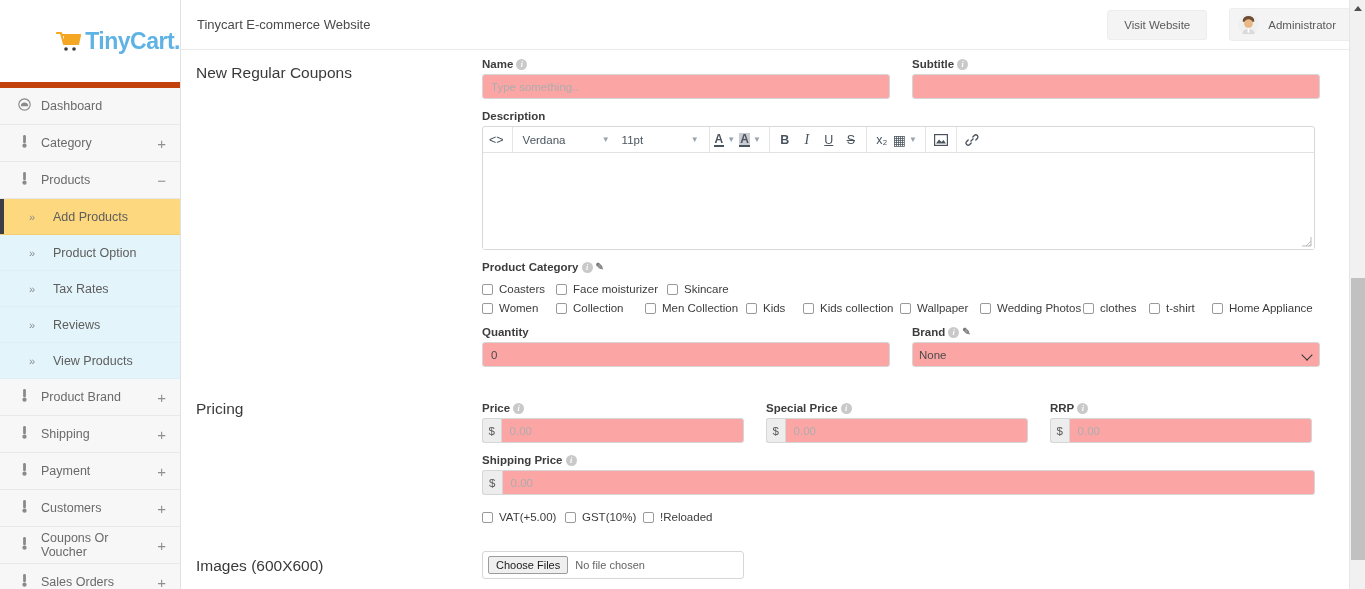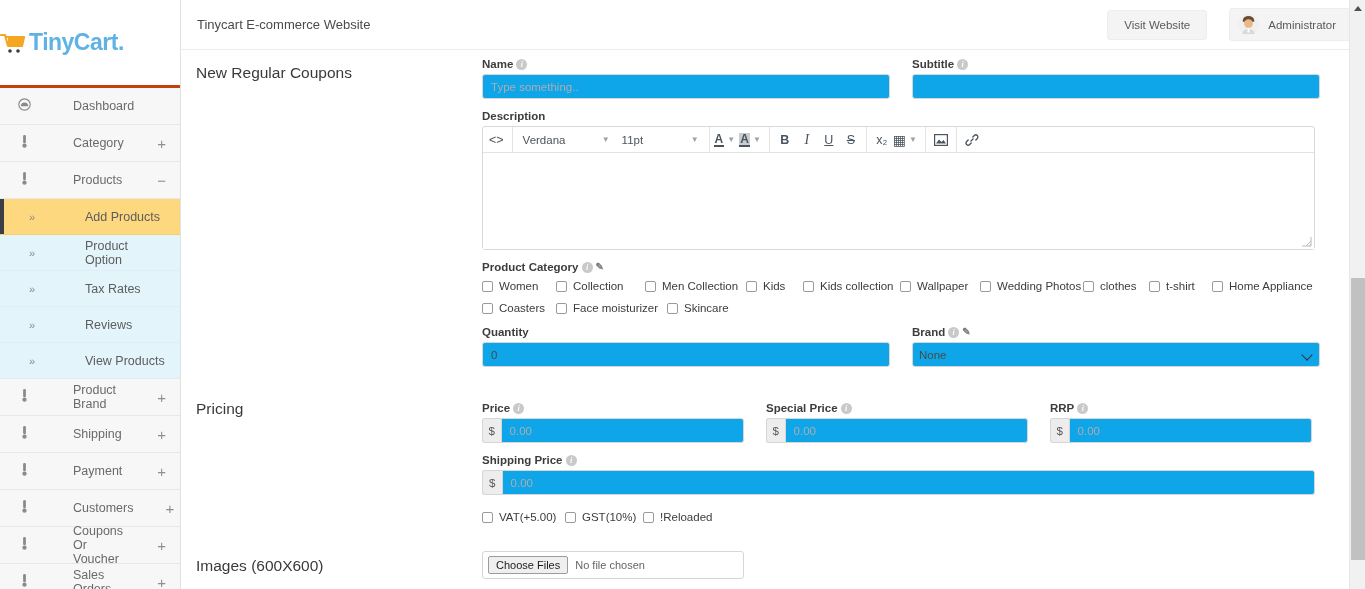--- a/index.html
+++ b/index.html
@@ -19,41 +19,40 @@
   .sidebar {
     width: 181px; height: 589px;
     background: #f7f7f7;
     border-right: 1px solid #e2e2e2;
     flex: 0 0 181px;
     overflow: hidden;
   }
   .brand {
     height: 88px;
     background: #ffffff;
-    display: flex; align-items: center; justify-content: flex-start;
-    border-bottom: 3px solid #c2410c;
+    display: flex; align-items: center; justify-content: flex-end;
+    border-bottom: 6px solid #c2410c;
   }
   .brand-inner { display: flex; align-items: center; gap: 3px; }
   .cart-icon { width: 26px; height: 20px; position: relative; display:block; }
   .brand-text {
     font-size: 23px; font-weight: bold; letter-spacing: -0.5px;
     color: #5eb3e4;
   }
   .nav { list-style: none; margin: 0; padding: 0; }
   .nav-item {
     position: relative;
     height: 37px;
     display: flex; align-items: center;
     padding: 0 14px 0 16px;
     border-bottom: 1px solid #e8e8e8;
     font-size: 12.5px;
     color: #6a6a6a;
     background: #f7f7f7;
     cursor: pointer;
-    gap: 32px;
   }
   .nav-item .ni-icon {
     width: 16px; flex: 0 0 16px; text-align: center;
     font-size: 12px; color: #8a8a8a;
   }
   .nav-item .ni-label { flex: 1 1 auto; padding-left: 9px; }
   .nav-item .ni-plus {
     font-size: 15px; color: #8f8f8f; line-height: 1; font-weight: 400;
   }
   .nav-sub {
@@ -129,21 +128,21 @@
     text-align: center; line-height: 11px; font-style: italic;
     font-family: "Liberation Serif", serif;
   }
   .edit-i { font-size: 10px; color: #777; line-height: 1; }
   .inp {
     width: 100%; height: 25px;
     border: 1px solid #d6d6d6; border-radius: 3px;
     font-size: 11.5px; color: #4a4a4a;
     padding: 0 8px;
     font-family: inherit;
-    background: #0ea5e9;
+    background: #fca5a5;
     outline: none;
   }
   .inp::placeholder { color: #adadad; }
   select.inp { height: 25px; padding: 0 6px; cursor: pointer; appearance: none;
     background-image: none; }
   .select-wrap { position: relative; }
   .select-wrap::after {
     content: ""; position: absolute; right: 9px; top: 9px;
     width: 7px; height: 7px;
     border-left: 1.6px solid #333; border-bottom: 1.6px solid #333;
@@ -484,20 +483,34 @@
               </div>
             </div>
           </div>
 
           <div class="field" style="margin-top:6px">
             <div class="label">
               <span>Product Category</span>
               <span class="info-i">i</span>
               <span class="edit-i">✎</span>
             </div>
+            <div class="cbx-row" style="margin-top:10px">
+              <label class="cbx" style="width:74px">
+                  <span class="box"></span>
+                  <span>Coasters</span>
+                </label>
+              <label class="cbx" style="width:111px">
+                  <span class="box"></span>
+                  <span>Face moisturizer</span>
+                </label>
+              <label class="cbx">
+                  <span class="box"></span>
+                  <span>Skincare</span>
+                </label>
+            </div>
             <div class="cbx-row">
               <label class="cbx" style="width:74px">
                   <span class="box"></span>
                   <span>Women</span>
                 </label>
               <label class="cbx" style="width:89px">
                   <span class="box"></span>
                   <span>Collection</span>
                 </label>
               <label class="cbx" style="width:101px">
@@ -524,34 +537,20 @@
                   <span class="box"></span>
                   <span>clothes</span>
                 </label>
               <label class="cbx" style="width:63px">
                   <span class="box"></span>
                   <span>t-shirt</span>
                 </label>
               <label class="cbx">
                   <span class="box"></span>
                   <span>Home Appliance</span>
-                </label>
-            </div>
-            <div class="cbx-row" style="margin-top:10px">
-              <label class="cbx" style="width:74px">
-                  <span class="box"></span>
-                  <span>Coasters</span>
-                </label>
-              <label class="cbx" style="width:111px">
-                  <span class="box"></span>
-                  <span>Face moisturizer</span>
-                </label>
-              <label class="cbx">
-                  <span class="box"></span>
-                  <span>Skincare</span>
                 </label>
             </div>
           </div>
 
           <div class="row" style="margin-top:12px">
             <div class="field" style="width:408px">
               <div class="label">
                 <span>Quantity</span>
               </div>
               <input class="inp" type="text" value="0" style="">

